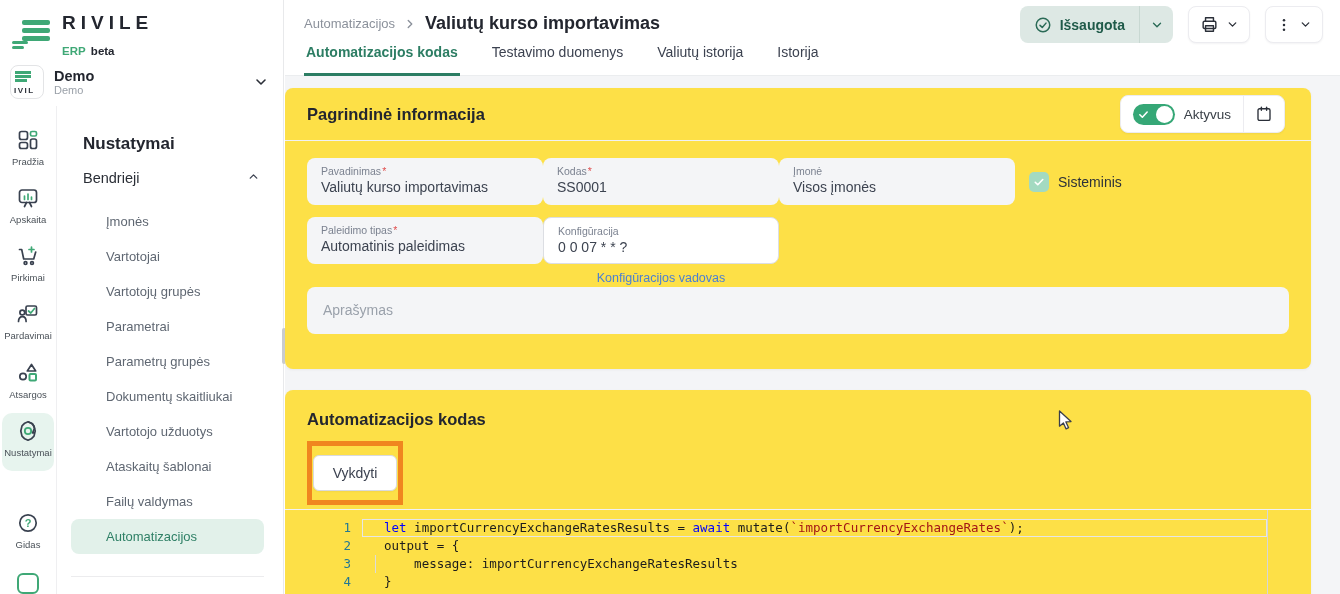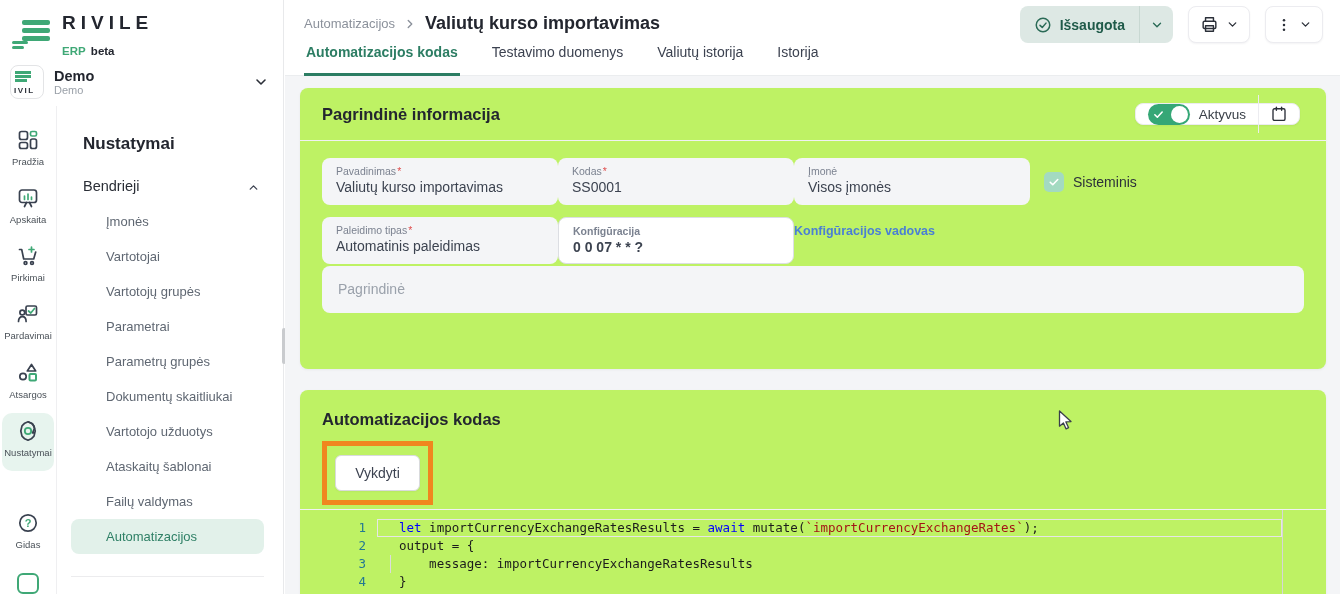--- a/index.html
+++ b/index.html
@@ -36,21 +36,21 @@
   .nav-row { display:flex; height:488px; }
   .rail { width:57px; border-right:1px solid #efeff1; padding-top:16px; display:flex; flex-direction:column; align-items:center; }
   .rail-item { width:52px; height:61px; display:flex; flex-direction:column; align-items:center; padding-top:6px; gap:4px; cursor:pointer; border-radius:10px; }
   .rail-item .lbl { font-size:9.5px; color:#4a5158; }
   .rail-item.active { background:#e7f4ee; }
   .rail-item.gap-top { margin-top:34px; }
   .rail-partial { margin-top:10px; width:22px; height:22px; border:2.5px solid #3fa876; border-radius:6px; }
 
   .menu { flex:1; padding:0 19px 0 14px; position:relative; }
   .menu-title { margin:28px 0 0 12px; font-size:17px; font-weight:700; color:#23262f; }
-  .menu-group { margin:16px 0 0 12px; height:24px; display:flex; align-items:flex-end; justify-content:space-between; cursor:pointer; padding-right:4px; }
+  .menu-group { margin:16px 0 0 12px; height:24px; display:flex; align-items:flex-start; justify-content:space-between; cursor:pointer; padding-right:4px; }
   .menu-group .g { font-size:14.5px; color:#2a2e36; font-weight:500; }
   .menu-list { margin-top:10px; }
   .menu-item { height:35px; display:flex; align-items:center; padding-left:35px; font-size:13px; color:#5f6772; border-radius:8px; cursor:pointer; }
   .menu-item.active { background:#e2f1ea; color:#2f8066; }
   .menu-divider { margin-top:22px; border-top:1px solid #ececee; }
   .menu-scrollthumb { position:absolute; right:-3px; top:222px; width:4px; height:36px; background:#c9cbce; border-radius:2px; }
 
   
   .topbar { position:absolute; left:285px; top:0; width:1055px; height:76px; background:#fff; border-bottom:1px solid #ebedef; }
   .breadcrumb { position:absolute; left:19px; top:13px; display:flex; align-items:center; gap:8px; }
@@ -63,51 +63,51 @@
   .saved-btn { height:37px; background:#dde8e4; border-radius:8px; display:flex; align-items:center; overflow:hidden; }
   .saved-main { display:flex; align-items:center; gap:8px; padding:0 14px; cursor:pointer; height:100%; }
   .saved-label { font-size:14px; font-weight:600; color:#1f5a49; }
   .saved-divider { width:1px; height:100%; background:#c8d8d2; }
   .saved-caret { width:33px; height:100%; display:flex; align-items:center; justify-content:center; cursor:pointer; }
   .wbtn { height:37px; background:#fff; border:1px solid #ececf0; border-radius:8px; box-shadow:0 1px 2px rgba(20,20,40,.05); display:flex; align-items:center; justify-content:center; gap:7px; cursor:pointer; }
   .print-btn { width:62px; } .kebab-btn { width:58px; }
 
   
   .content { position:absolute; left:285px; top:76px; width:1055px; height:518px; background:#f4f5f7; overflow:hidden; }
-  .card { position:absolute; left:15px; width:1026px; background:#bef264; border-radius:8px; box-shadow:0 1px 3px rgba(25,28,40,.05); }
+  .card { position:absolute; left:0; width:1026px; background:#fde047; border-radius:8px; box-shadow:0 1px 3px rgba(25,28,40,.05); }
   .card-info { top:12px; height:281px; }
   .card-code { top:314px; height:300px; }
   .card-head { height:53px; display:flex; align-items:center; justify-content:space-between; padding:0 22px 0 22px; border-bottom:1px solid #f0f1f3; }
   .card-title { font-size:16.5px; font-weight:700; color:#23262f; }
-  .head-controls { display:flex; align-items:center; height:22px; background:#fff; border:1px solid #ececf0; border-radius:8px; box-shadow:0 1px 2px rgba(20,20,40,.05); margin-right:4px;text-align:center; }
+  .head-controls { display:flex; align-items:center; height:38px; background:#fff; border:1px solid #ececf0; border-radius:8px; box-shadow:0 1px 2px rgba(20,20,40,.05); margin-right:4px;text-align:center; }
   .toggle-wrap { display:flex; align-items:center; gap:9px; padding:0 12px; cursor:pointer; }
   .toggle { position:relative; width:42px; height:21px; background:#35a776; border-radius:11px; }
   .toggle .knob { position:absolute; right:2px; top:2px; width:17px; height:17px; background:#fff; border-radius:50%; }
   .toggle svg { position:absolute; left:5px; top:5px; }
   .toggle-label { font-size:13.5px; color:#3a4048; }
   .hc-div { width:1px; height:38px; background:#ececf0; }
   .cal-pane { width:40px; height:100%; display:flex; align-items:center; justify-content:center; cursor:pointer; }
 
   .card-body { padding:17px 22px 0; }
   .frow { display:flex; margin-bottom:12px; align-items:flex-start; }
   .field { width:236px; height:47px; background:#f4f5f7; border-radius:8px; padding:7px 14px 0; cursor:text; }
   .field.editable { background:#fff; border:1px solid #dcdee3; }
   .field .flabel { font-size:10.5px; color:#7b8290; }
   .field .req { color:#e05252; margin-left:1px; }
   .field .fvalue { font-size:14px; color:#3c4350; margin-top:2px; white-space:nowrap; overflow:hidden; }
   .chk-wrap { display:flex; align-items:center; gap:9px; margin:14px 0 0 14px; cursor:pointer; }
   .chk { width:20px; height:20px; background:#a3dac1; border-radius:5px; display:flex; align-items:center; justify-content:center; }
   .chk-label { font-size:14px; color:#2c313a; }
-  .field-col { display:flex; flex-direction:row;font-weight:bold; }
+  .field-col { display:flex; flex-direction:column; }
   .cfg-link { margin-top:7px; text-align:center; font-size:12.5px; color:#4a7fd4; cursor:pointer; }
   .desc-box { margin-top:2px; height:47px; background:#f4f5f7; border-radius:8px; padding:14px 16px; cursor:text; }
   .desc-box span { font-size:14px; color:#9aa1ab; }
 
   .card-code .code-title { padding:20px 22px 4px; font-size:16.5px; font-weight:700; color:#23262f; }
-  .hl-box { margin:8px 0 0 22px; width:111px; height:64px; border:5px solid #f0861f; display:flex; align-items:center; justify-content:center; }
+  .hl-box { margin:8px 0 0 22px; width:96px; height:64px; border:5px solid #f0861f; display:flex; align-items:center; justify-content:center; }
   .run-btn { background:#fff; border:1px solid #d9dadd; border-radius:6px; padding:9px 19px; font-size:14px; color:#3c4250; box-shadow:0 1px 2px rgba(20,20,40,.04); cursor:pointer; font-family:"Liberation Sans",sans-serif; }
   .code-divider { margin-top:4px; border-top:1px solid #f0f1f3; }
   .code-area { position:relative; height:110px; font-family:"DejaVu Sans Mono","Liberation Mono",monospace; font-size:12.5px; line-height:18px; padding-top:9px; }
   .cl { display:flex; height:18px; }
   .ln { width:66px; text-align:right; color:#237893; flex:0 0 auto; }
   .lc { margin-left:33px; white-space:pre; color:#1c1c1c; }
   .tok-kw { color:#0000ff; } .tok-str { color:#a31515; } .tok-pl { color:#1c1c1c; }
   .cur-line { position:absolute; left:77px; top:9px; width:905px; height:18px; border:1px solid #e6e6e6; pointer-events:none; }
   .minimap-line { position:absolute; left:982px; top:0; bottom:0; width:1px; background:#d6d6d8; }
   .indent-guide { position:absolute; left:90px; top:45px; width:1px; height:18px; background:#dcdcdc; }
@@ -390,21 +390,21 @@
           <div class="field-col">
             <div class="field editable">
               <div class="flabel"><span>Konfigūracija</span></div>
               <div class="fvalue">0 0 07 * * ?</div>
             </div>
             <div class="cfg-link">Konfigūracijos vadovas</div>
           </div>
         </div>
 
         <div class="desc-box">
-          <span>Pagrindinė</span>
+          <span>Aprašymas</span>
         </div>
       </div>
     </section>
 
     <section class="card card-code">
       <div class="code-title">Automatizacijos kodas</div>
       <div class="hl-box">
         <button class="run-btn">Vykdyti</button>
       </div>
       <div class="code-divider"></div>

